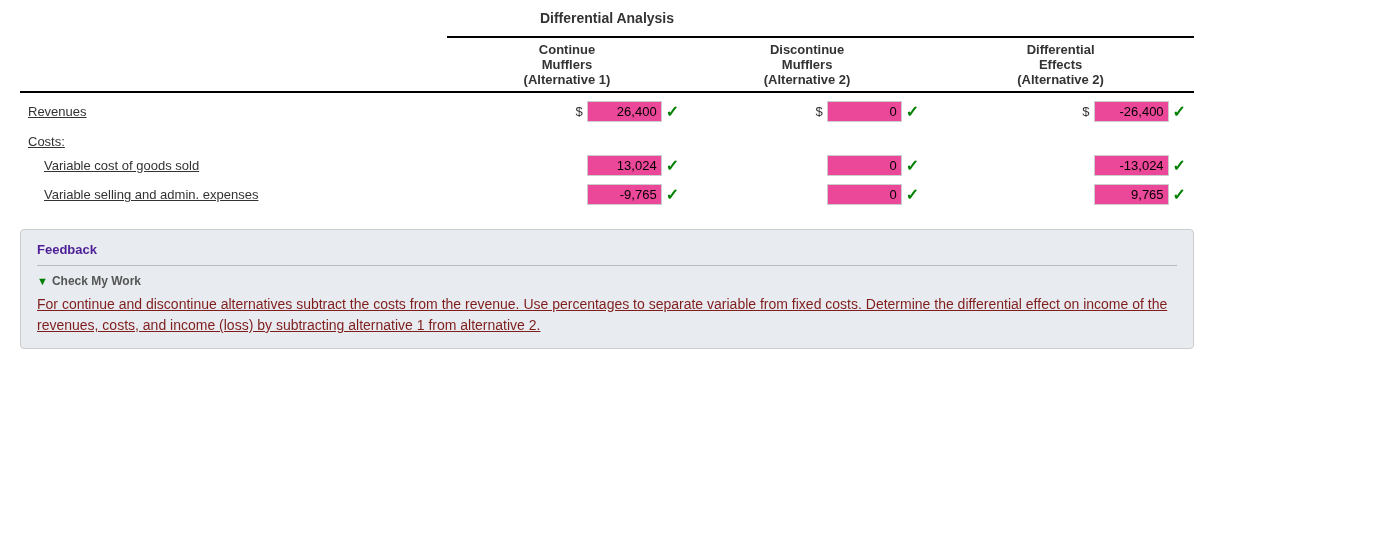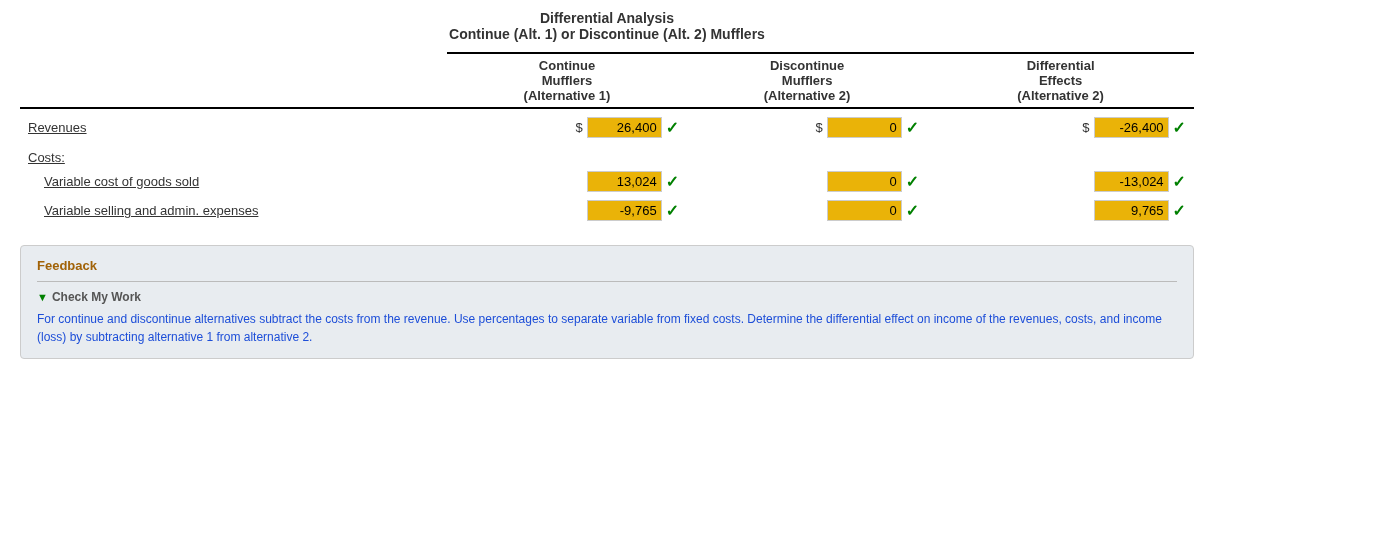--- a/index.html
+++ b/index.html
@@ -65,21 +65,21 @@
       font-size: 13px;
       color: #333;
     }
     .value-input {
       border: 1px solid #ccc;
       padding: 2px 4px;
       width: 75px;
       text-align: right;
       font-size: 13px;
       color: #000;
-      background: #eab308;
+      background: #ec4899;
     }
     .check-icon {
       color: green;
       font-size: 16px;
       font-weight: bold;
     }
     .x-icon {
       color: red;
       font-size: 16px;
       font-weight: bold;
@@ -104,21 +104,21 @@
     .feedback-section {
       background: #e8ecf0;
       border: 1px solid #ccc;
       border-radius: 4px;
       padding: 12px 16px;
       margin-top: 10px;
     }
     .feedback-title {
       font-size: 13px;
       font-weight: bold;
-      color: #a16207;
+      color: #4c1d95;
       margin-bottom: 8px;
     }
     .feedback-divider {
       border: none;
       border-top: 1px solid #bbb;
       margin-bottom: 8px;
     }
     .check-my-work {
       color: #555;
       font-size: 12px;
@@ -126,37 +126,37 @@
       margin-bottom: 6px;
       display: flex;
       align-items: center;
       gap: 4px;
     }
     .check-my-work-arrow {
       color: green;
       font-size: 11px;
     }
     .feedback-text {
-      color: #1d4ed8;
-      font-size: 12px;
+      color: #7f1d1d;
+      font-size: 14px;
       line-height: 1.5;
+      text-decoration: underline;
     }
     .th-top-border {
       border-top: 2px solid #000;
       margin-top: 18px;
     }
   </style>
 </head>
 <body>
 
 <div class="page-wrapper">
 
   <div class="header-section">
     <div class="title-line">Differential Analysis</div>
-    <div class="title-line">Continue (Alt. 1) or Discontinue (Alt. 2) Mufflers</div>
   </div>
 
   <table class="main-table">
     <thead>
       <tr>
         <th class="col-label"></th>
         <th class="col-continue th-top-border">
           <span>Continue</span><br>
           <span>Mufflers</span><br>
           <span>(Alternative 1)</span>

